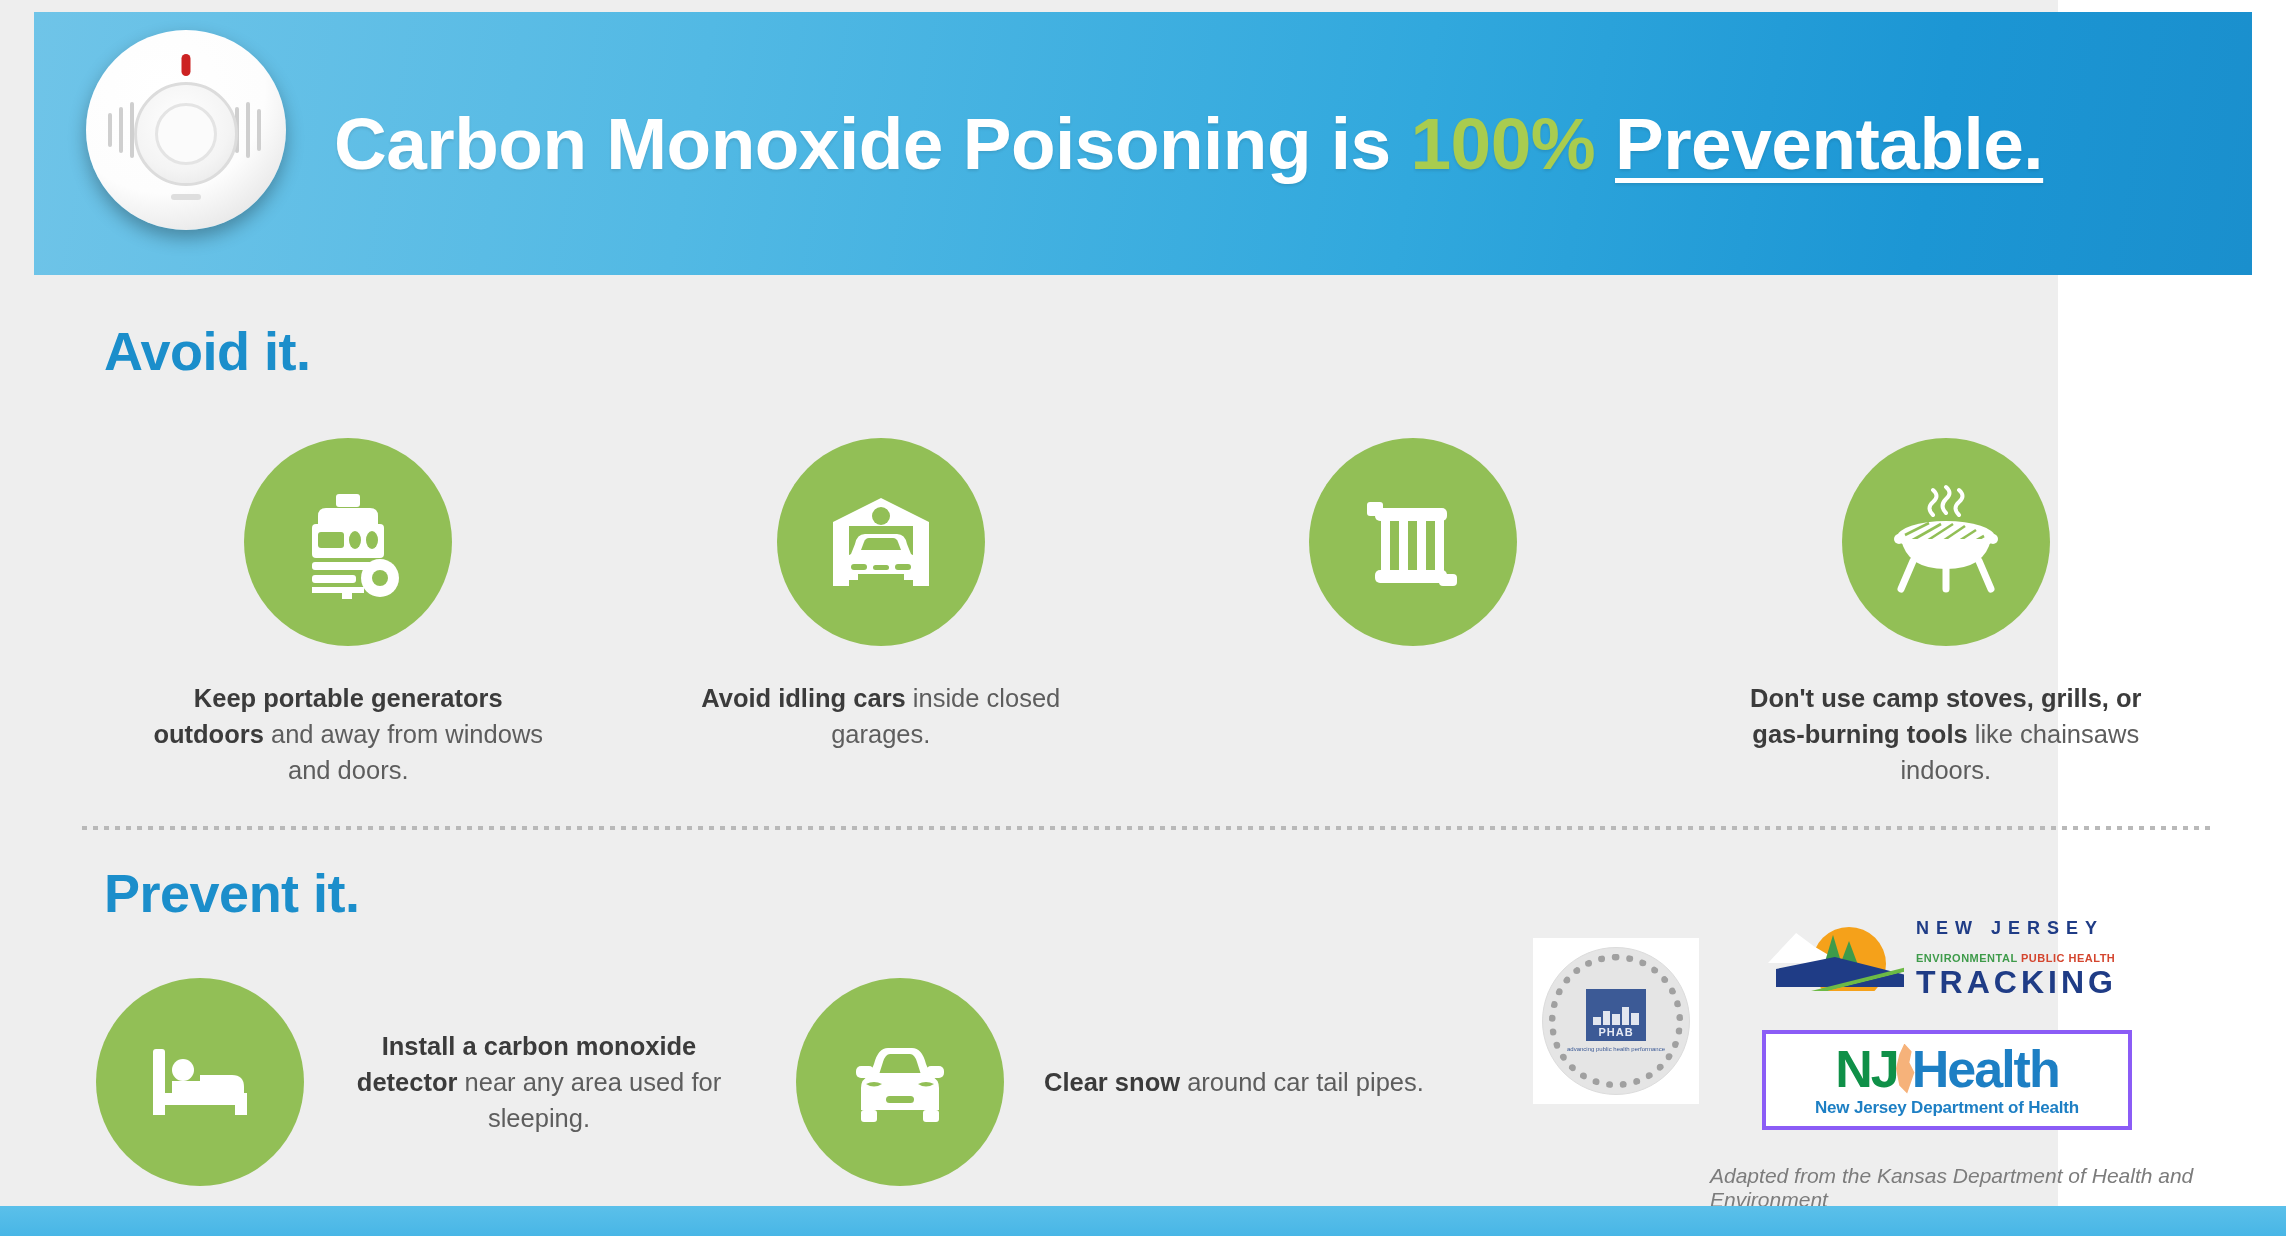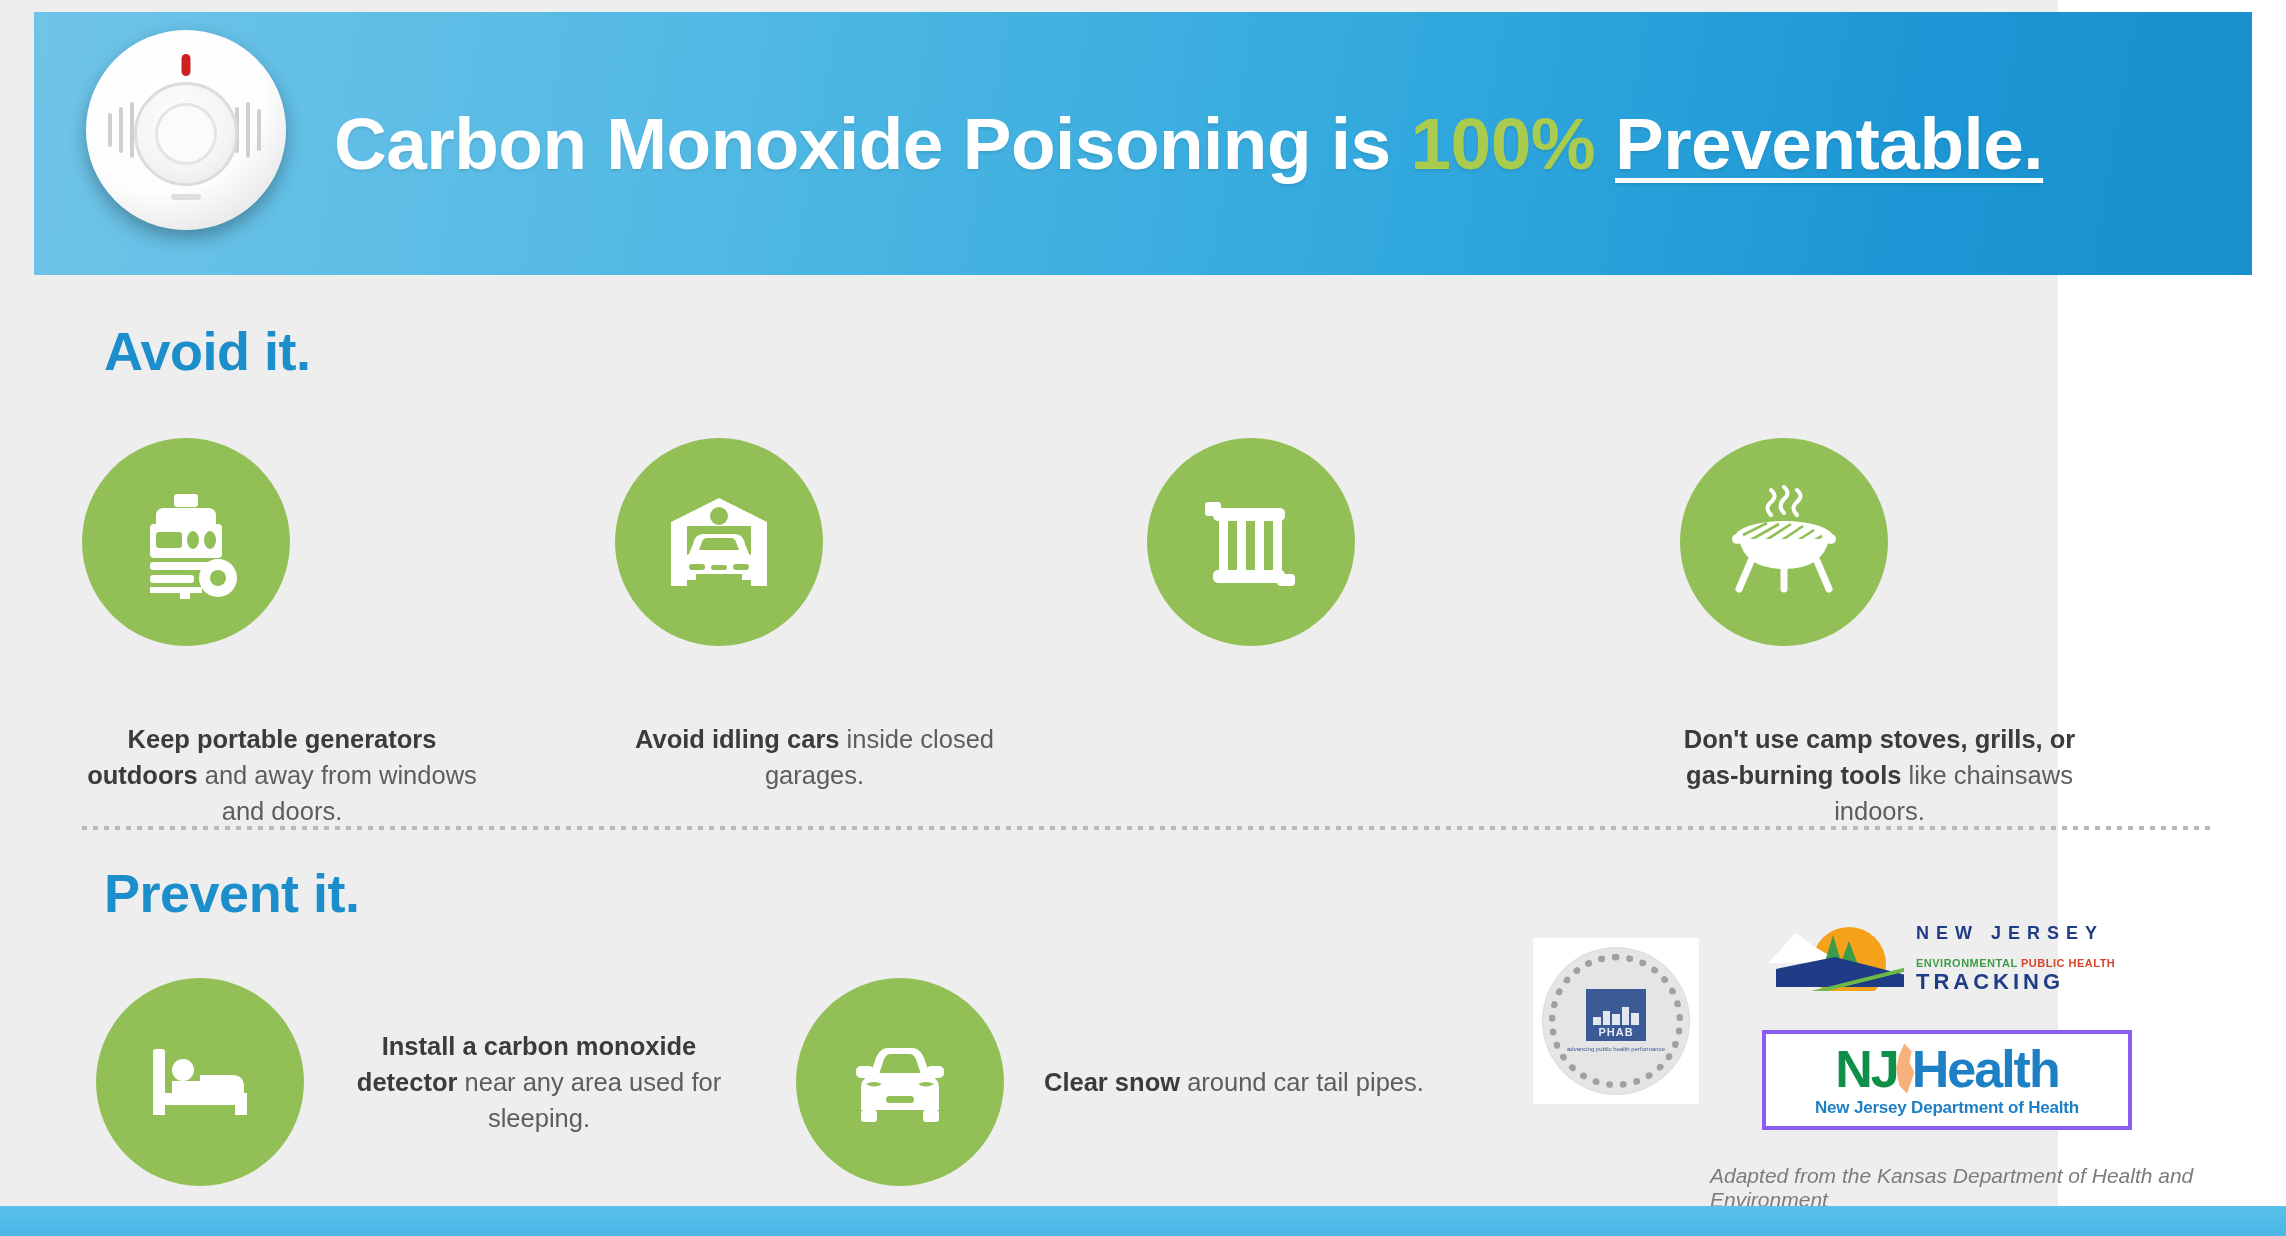--- a/index.html
+++ b/index.html
@@ -128,22 +128,21 @@
     position: absolute;
     left: 82px;
     top: 438px;
     width: 2130px;
     display: flex;
   }
   .avoid-item {
     flex: 1 1 0;
     display: flex;
     flex-direction: column;
-    align-items: flex-start;
-    gap: 41px;
+    align-items: center;
   }
   .avoid-item .badge { width: 208px; height: 208px; }
   .avoid-caption {
     margin-top: 34px;
     text-align: center;
     font-size: 25.5px;
     line-height: 1.42;
     color: #5d5d5d;
     max-width: 400px;
   }
@@ -260,21 +259,21 @@
   .tracking-words { margin-left: 12px; line-height: 1; }
   .tracking-words .l1 {
     font-size: 18px; font-weight: bold; color: #1f3c86; letter-spacing: 7px;
   }
   .tracking-words .l2 {
     font-size: 11px; font-weight: bold; letter-spacing: 0.5px; margin: 16px 0 2px;
   }
   .tracking-words .l2 .g { color: #3e9b4a; }
   .tracking-words .l2 .r { color: #d4452e; }
   .tracking-words .l3 {
-    font-size: 22px; font-weight: bold; color: #1f3c86; letter-spacing: 4px;
+    font-size: 32px; font-weight: bold; color: #1f3c86; letter-spacing: 4px;
   }
 
   .njhealth {
     position: absolute;
     left: 1762px;
     top: 1030px;
     width: 370px;
     height: 100px;
     background: #ffffff;
     border: 4px solid #8b5cf6;

